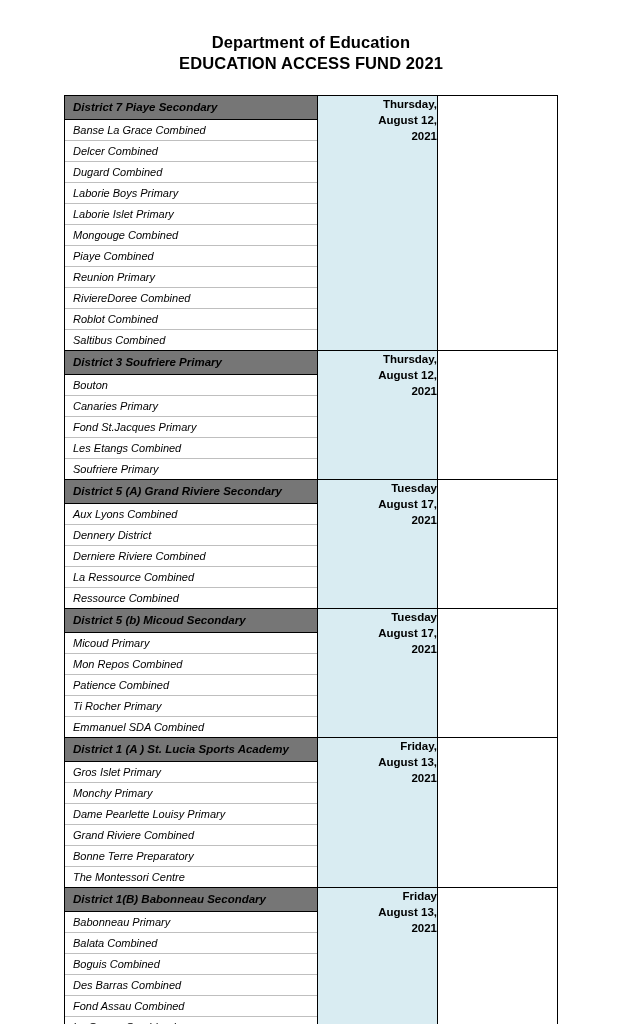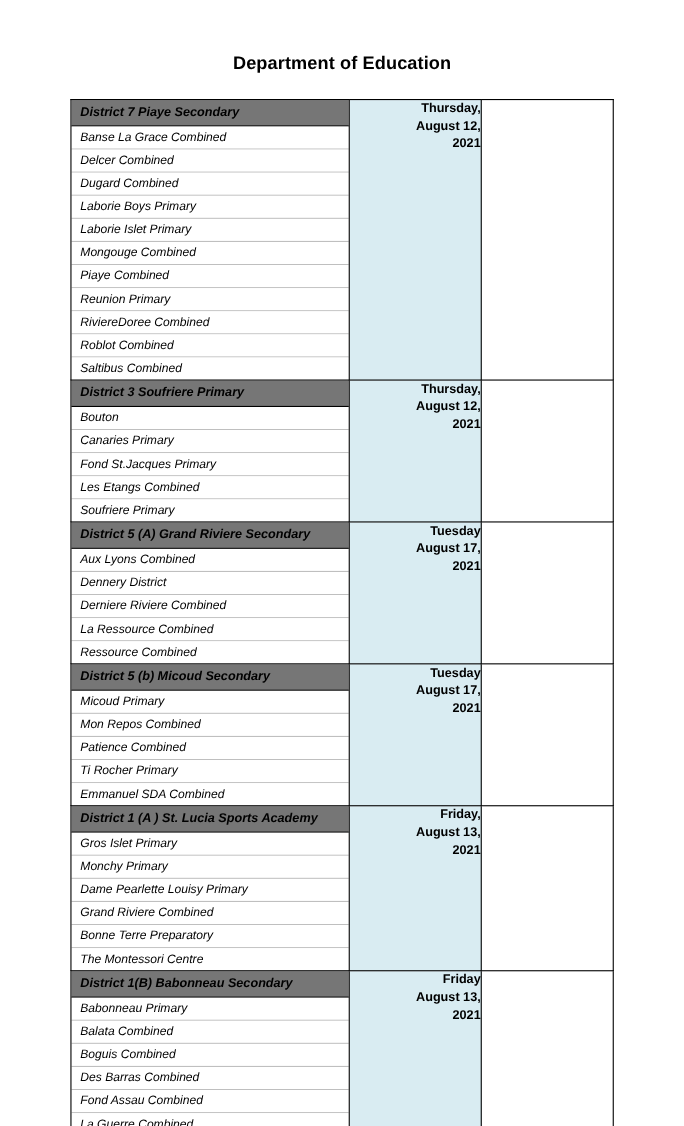--- a/index.html
+++ b/index.html
@@ -12,21 +12,21 @@
     height: 1024px;
     font-family: "Liberation Sans", sans-serif;
     color: #000000;
     position: relative;
     overflow: hidden;
   }
   .page {
     width: 622px;
     height: 820px;
     box-sizing: border-box;
-    padding: 16px;
+    padding: 0;
   }
   .doc-header {
     text-align: center;
     padding-top: 32px;
   }
   .doc-header .line1 {
     font-size: 16.5px;
     font-weight: bold;
     letter-spacing: 0.1px;
     line-height: 21px;
@@ -89,20 +89,21 @@
     background: #ffffff;
   }
 </style>
 </head>
 <body>
 
 <div class="page">
 
   <div class="doc-header">
     <div class="line1">Department of Education</div>
+    <div class="line2">EDUCATION ACCESS FUND 2021</div>
   </div>
 
   <table class="sched">
     <colgroup>
       <col class="c1">
       <col class="c2">
       <col class="c3">
     </colgroup>
     <tbody>
         <tr>

